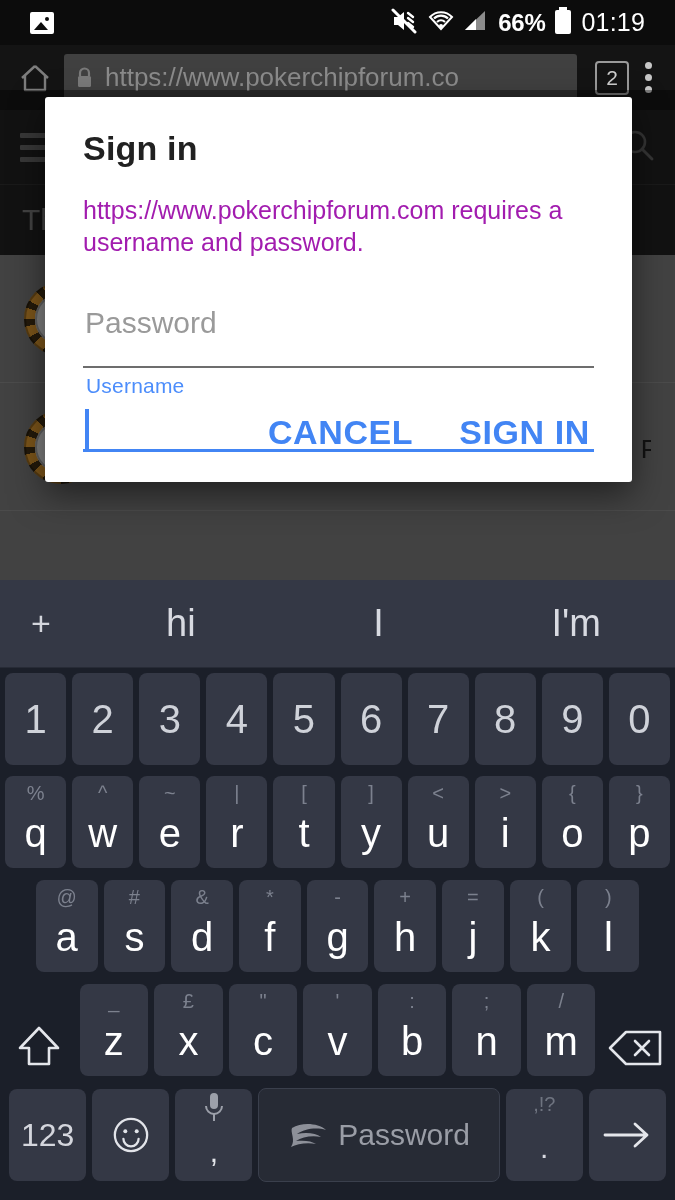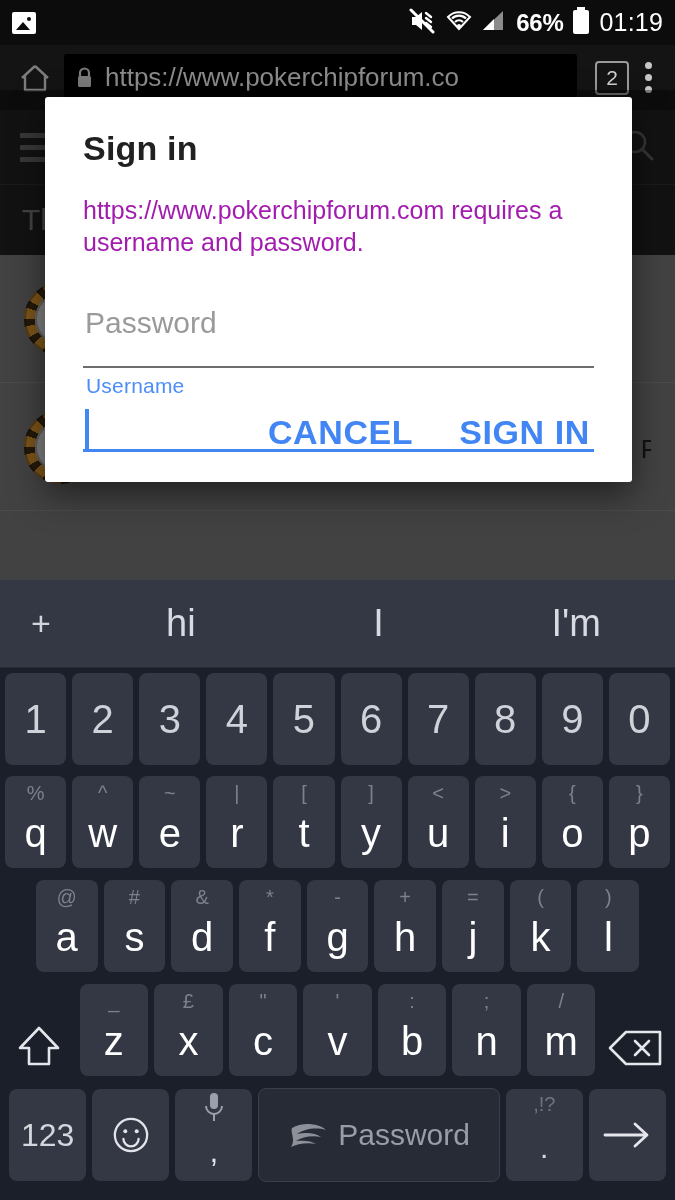--- a/index.html
+++ b/index.html
@@ -8,21 +8,21 @@
     background: #000;
     font-family: "Liberation Sans", sans-serif;
     overflow: hidden;
   }
   #screen { position: relative; width: 675px; height: 1200px; overflow: hidden; background:#000; }
 
   
   .statusbar {
     position: absolute; top: 0; left: 0; width: 675px; height: 45px;
     background: #0c0c0c; color: #fff;
-    display: flex; align-items: center; padding: 0 12px;
+    display: flex; align-items: center; padding: 0 30px;
   }
   .sb-left { display: flex; align-items: center; gap: 8px; }
   .sb-right { margin-left: auto; display: flex; align-items: center; gap: 9px; }
   .sb-time { font-size: 25px; letter-spacing: 0.2px; font-weight: 400; }
   .sb-batt-txt { font-size: 24px; font-weight: 700; letter-spacing: -0.3px; }
   .img-icon {
     width: 24px; height: 22px; border: 2.5px solid #fff; border-radius: 2px;
     position: relative; background: #fff;
   }
   .img-icon::before {
@@ -40,21 +40,21 @@
     position: absolute; top: 45px; left: 0; width: 675px; height: 535px;
     background: #222; 
   }
   .toolbar {
     position: absolute; top: 0; left: 0; width: 675px; height: 65px;
     background: #141414; display: flex; align-items: center; padding: 0 12px;
   }
   .home-icon { width: 30px; height: 30px; margin: 0 14px 0 8px; position: relative; }
   .home-icon svg { display:block; }
   .urlbar {
-    flex: 1; height: 48px; background: #000000; border-radius: 3px;
+    flex: 1; height: 48px; background: #404040; border-radius: 3px;
     display: flex; align-items: center; padding: 0 12px; overflow: hidden;
   }
   .lock-icon { width: 17px; height: 22px; margin-right: 12px; flex: 0 0 auto; }
   .url-text {
     color: #8b8b8b; font-size: 26px; white-space: nowrap; overflow: hidden;
   }
   .tabcount {
     width: 34px; height: 34px; border: 2.5px solid #9a9a9a; border-radius: 4px;
     color: #cfcfcf; font-size: 21px; display: flex; align-items: center;
     justify-content: center; margin: 0 16px 0 18px; font-weight: 500;

